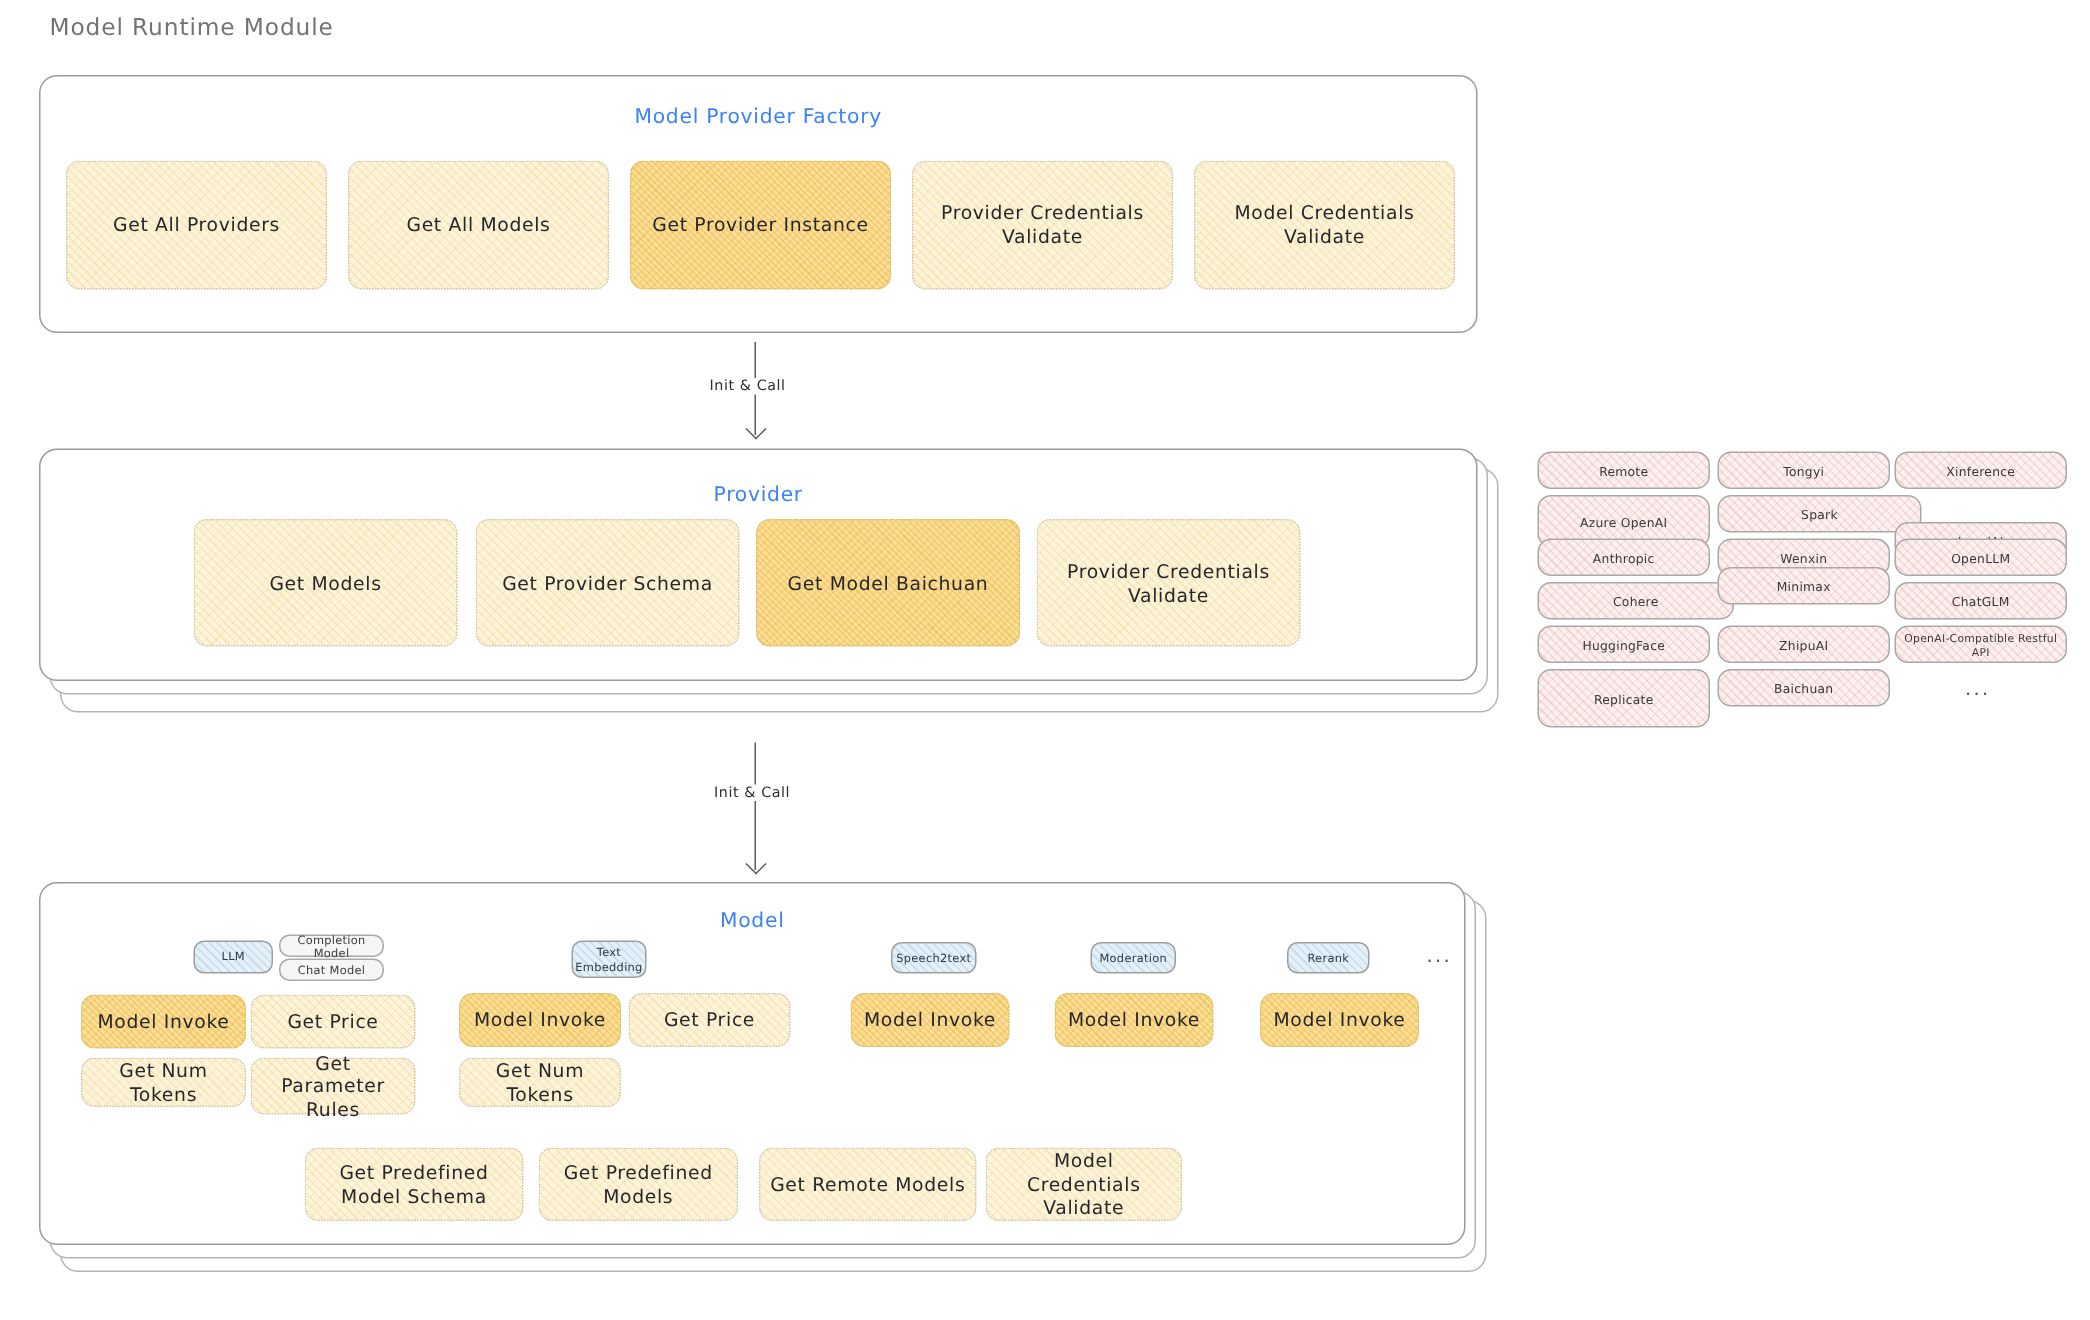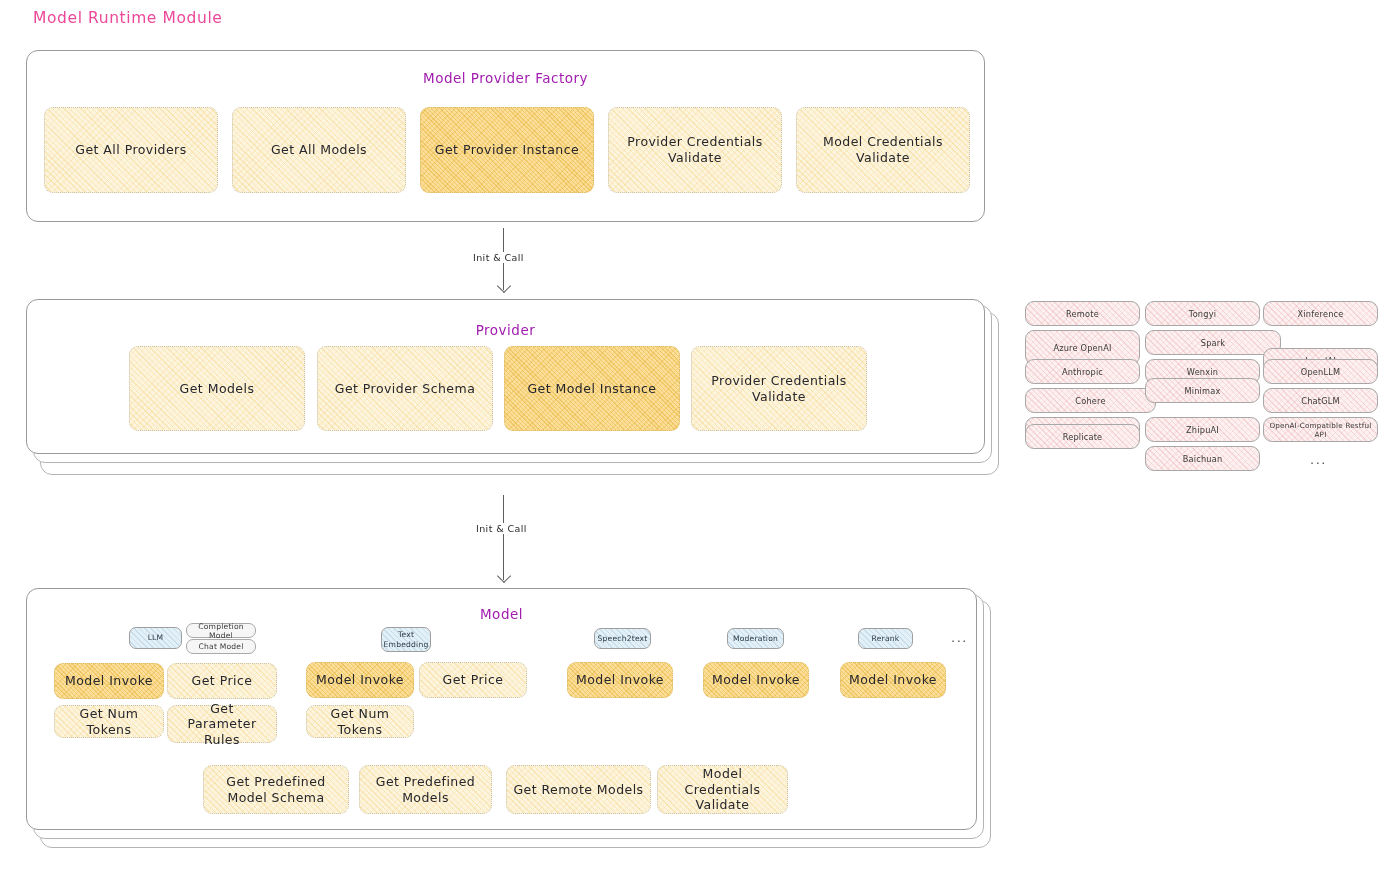--- a/index.html
+++ b/index.html
@@ -8,31 +8,31 @@
     width:1393px;height:880px;background:#ffffff;
     font-family:"DejaVu Sans", sans-serif;
     color:#2b2b2b;overflow:hidden;position:relative;
   }
 
   
   .hw{font-family:"DejaVu Sans", sans-serif;letter-spacing:.4px;}
 
   #page-title{
     position:absolute;left:33px;top:9px;
-    font-size:15.5px;color:#ec4899;letter-spacing:.6px;
+    font-size:15.5px;color:#737373;letter-spacing:.6px;
   }
 
   
   .card{
     position:absolute;background:#fff;border:1.4px solid #9a9a9a;
     border-radius:12px;box-sizing:border-box;
   }
   .card .card-title{
     position:absolute;left:0;right:0;text-align:center;
-    font-size:13.5px;color:#a21caf;letter-spacing:.5px;
+    font-size:13.5px;color:#3b82f6;letter-spacing:.5px;
   }
   
   .stack-layer{
     position:absolute;background:#fff;border:1.2px solid #b4b4b4;
     border-radius:12px;box-sizing:border-box;z-index:0;
   }
 
   
   .node{
     position:absolute;box-sizing:border-box;display:flex;
@@ -126,29 +126,29 @@
 </div>
 <div class="arrow-label hw" style="left:469px;top:252px;">Init &amp; Call</div>
 
 <div class="stack-layer" style="left:40px;top:312px;width:959px;height:163px;"></div>
 <div class="stack-layer" style="left:33px;top:305px;width:959px;height:158px;"></div>
 <div class="card" style="left:26px;top:299px;width:959px;height:155px;z-index:1;">
   <div class="card-title hw" style="top:22px;">Provider</div>
 </div>
 <div class="node cream hw" style="left:129px;top:346px;width:176px;height:85px;z-index:2;">Get Models</div>
 <div class="node cream hw" style="left:317px;top:346px;width:176px;height:85px;z-index:2;">Get Provider Schema</div>
-<div class="node amber hw" style="left:504px;top:346px;width:176px;height:85px;z-index:2;">Get Model Instance</div>
+<div class="node amber hw" style="left:504px;top:346px;width:176px;height:85px;z-index:2;">Get Model Baichuan</div>
 <div class="node cream hw" style="left:691px;top:346px;width:176px;height:85px;z-index:2;">Provider Credentials Validate</div>
 
 <div class="pill hw" style="left:1025px;top:301px;width:115px;height:25px;">Remote</div>
 <div class="pill hw" style="left:1025px;top:330px;width:115px;height:35px;">Azure OpenAI</div>
 <div class="pill hw" style="left:1025px;top:359px;width:115px;height:25px;">Anthropic</div>
 <div class="pill hw" style="left:1025px;top:388px;width:131px;height:25px;">Cohere</div>
 <div class="pill hw" style="left:1025px;top:417px;width:115px;height:25px;">HuggingFace</div>
-<div class="pill hw" style="left:1025px;top:424px;width:115px;height:25px;">Replicate</div>
+<div class="pill hw" style="left:1025px;top:446px;width:115px;height:39px;">Replicate</div>
 
 <div class="pill hw" style="left:1145px;top:301px;width:115px;height:25px;">Tongyi</div>
 <div class="pill hw" style="left:1145px;top:330px;width:136px;height:25px;">Spark</div>
 <div class="pill hw" style="left:1145px;top:359px;width:115px;height:25px;">Wenxin</div>
 <div class="pill hw" style="left:1145px;top:378px;width:115px;height:25px;">Minimax</div>
 <div class="pill hw" style="left:1145px;top:417px;width:115px;height:25px;">ZhipuAI</div>
 <div class="pill hw" style="left:1145px;top:446px;width:115px;height:25px;">Baichuan</div>
 
 <div class="pill hw" style="left:1263px;top:301px;width:115px;height:25px;">Xinference</div>
 <div class="pill hw" style="left:1263px;top:348px;width:115px;height:25px;">LocalAI</div>

